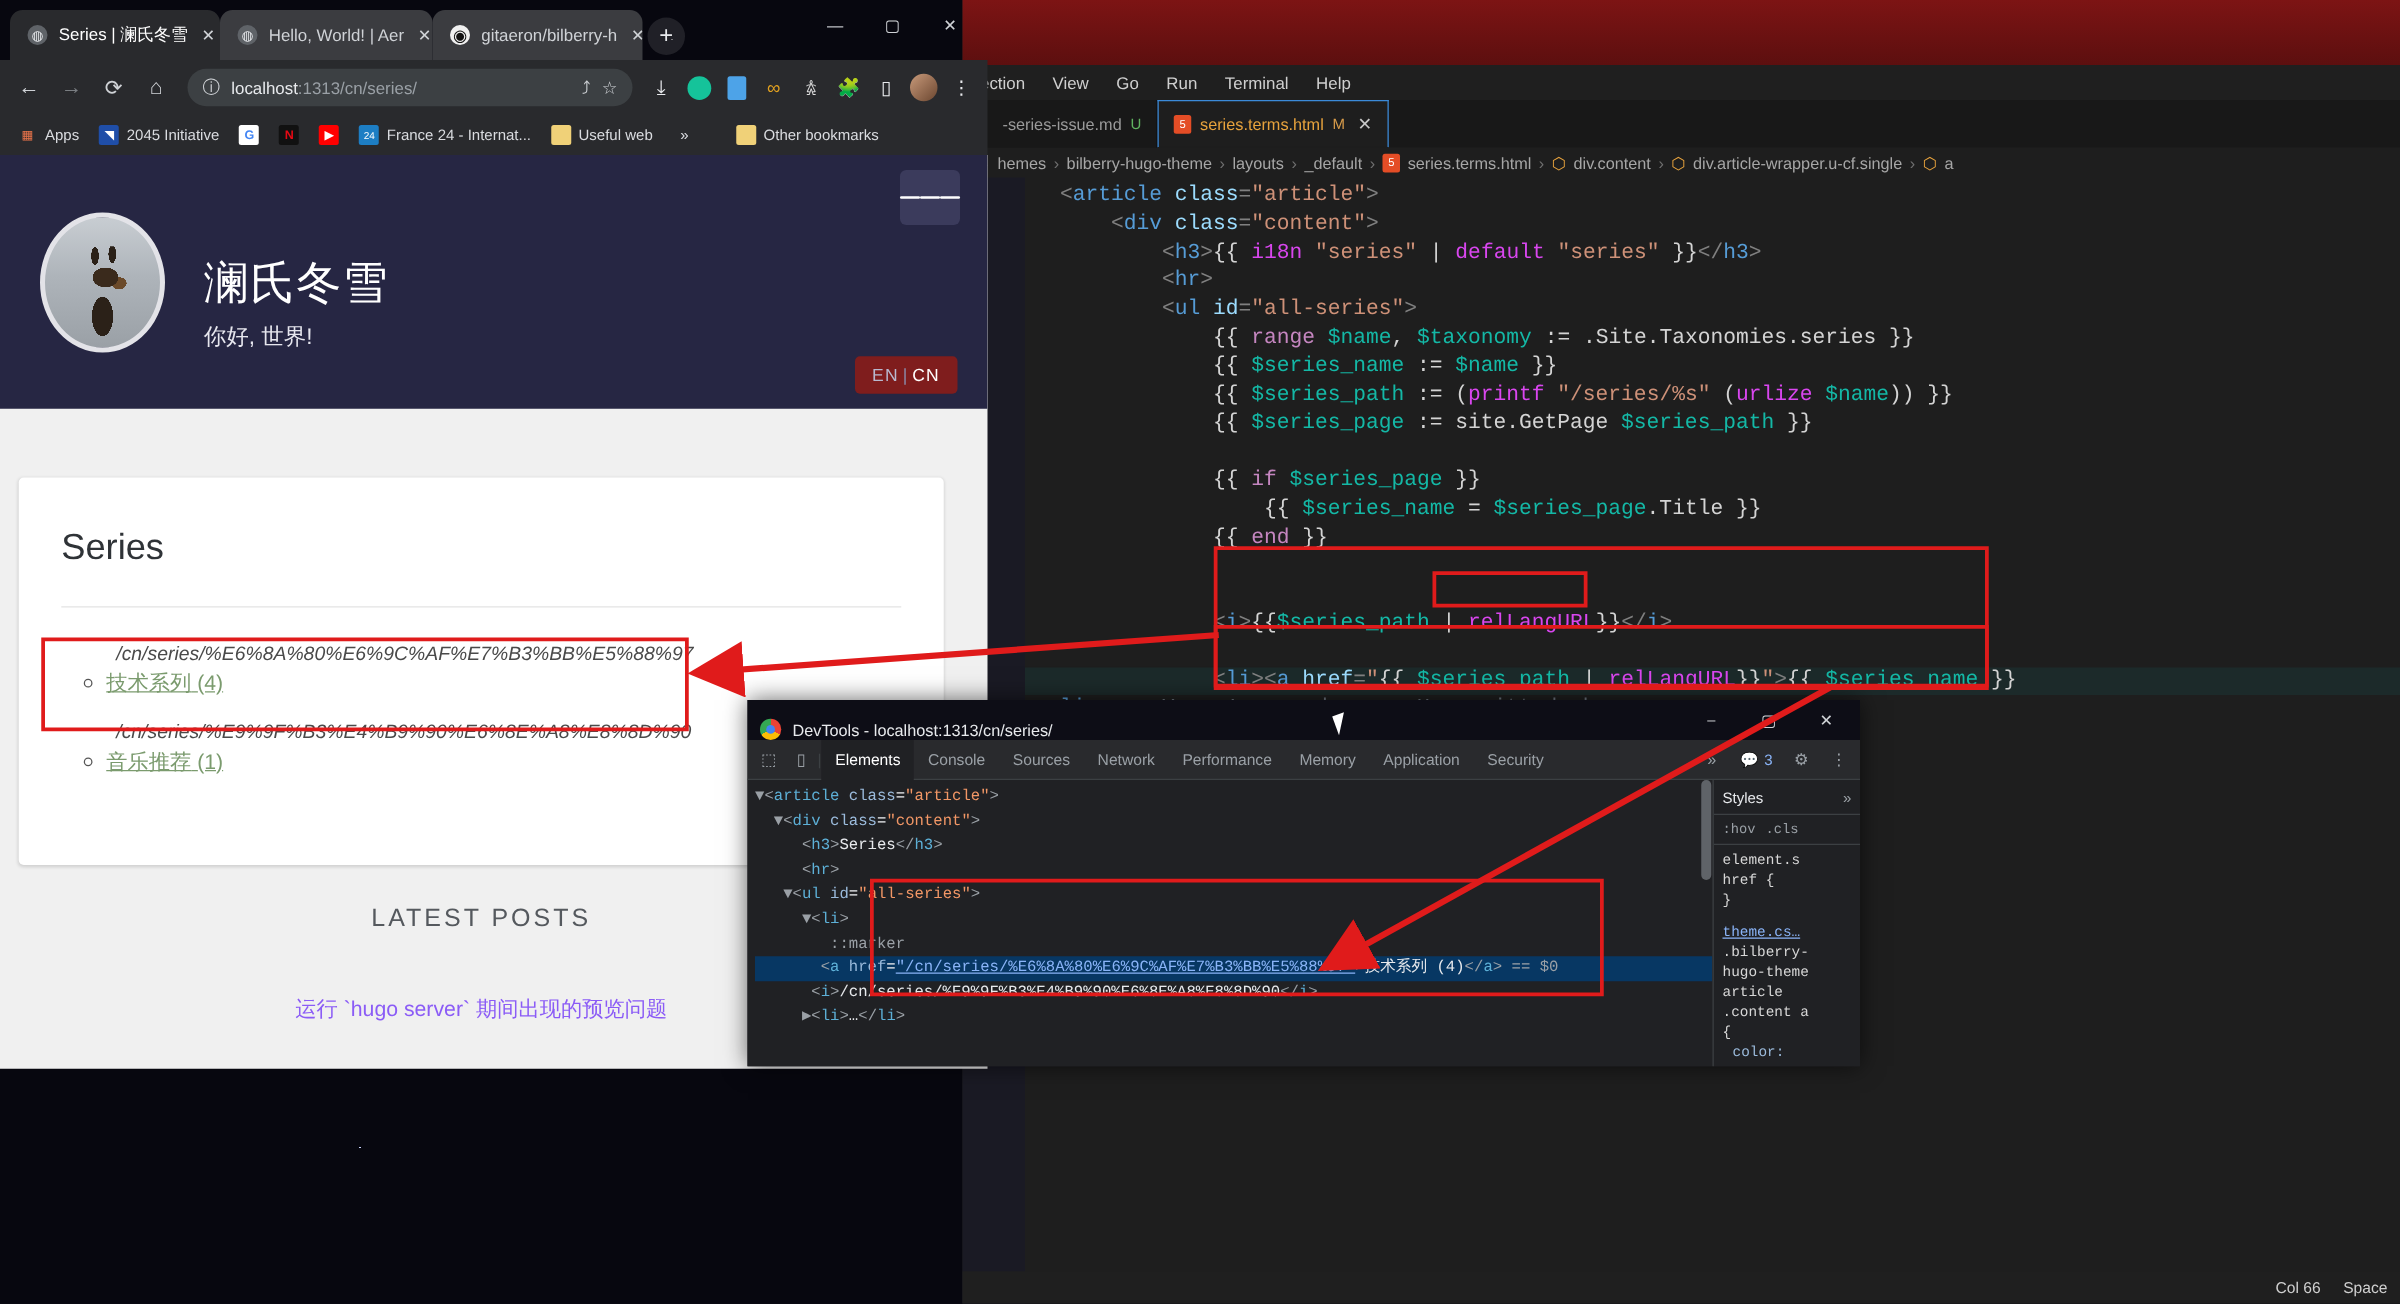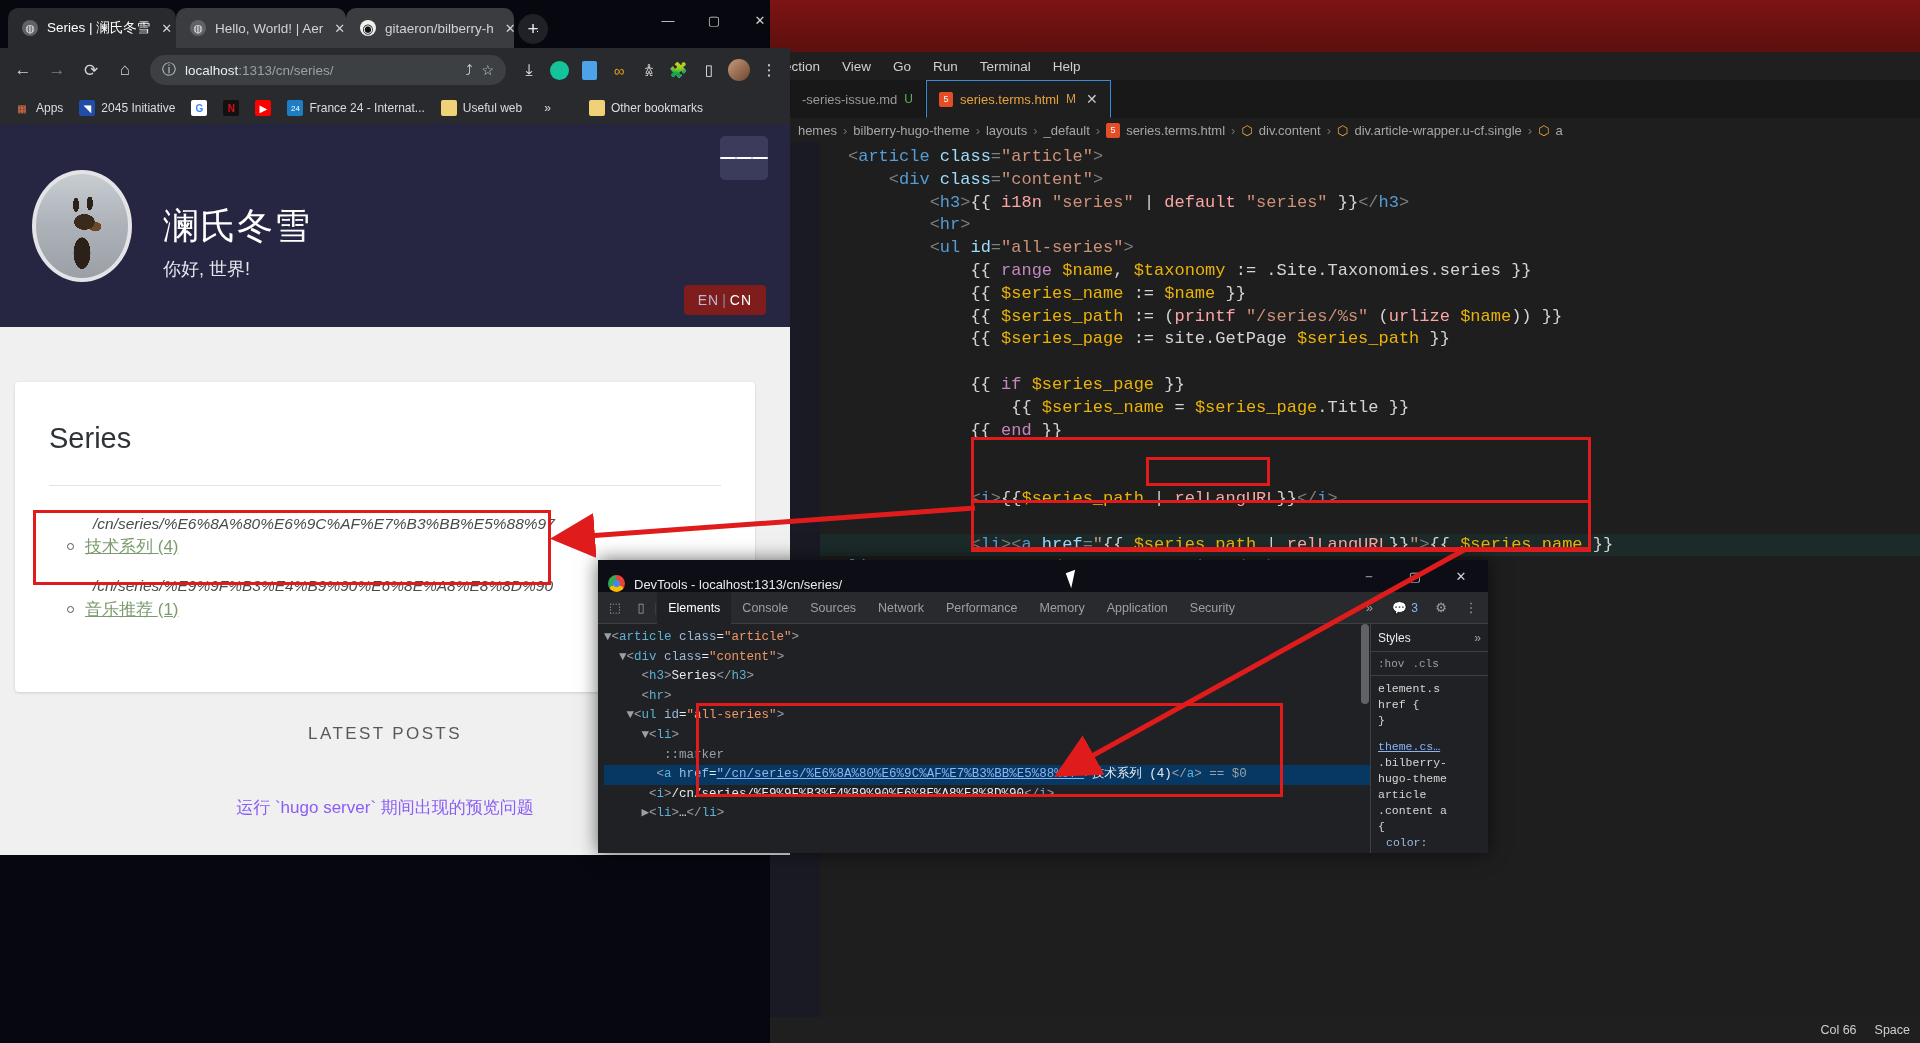--- a/index.html
+++ b/index.html
@@ -98,22 +98,22 @@
     font-family: "Liberation Mono", monospace;
     font-size: 17px; line-height: 22.8px;
   }
   .code-line { white-space: pre; padding-left: 28px; color: #d4d4d4; }
   .code-line.hl { background: #1c2a2a; }
   .tok-tag { color: #569cd6; }
   .tok-punct { color: #808080; }
   .tok-attr { color: #9cdcfe; }
   .tok-str { color: #ce9178; }
   .tok-kw { color: #c586c0; }
-  .tok-var { color: #eab308; }
-  .tok-fn { color: #fca5a5; }
+  .tok-var { color: #14b8a6; }
+  .tok-fn { color: #d946ef; }
   .tok-white { color: #d4d4d4; }
   .tok-gray { color: #6e7681; }
   .vsc-statusbar {
     position: absolute; left: 0; right: 0; bottom: 0; height: 26px;
     background: #1f1f1f; display: flex; align-items: center;
     justify-content: flex-end; gap: 18px; padding-right: 10px;
     font-size: 12.5px; color: #cfcfcf;
   }
 
   
@@ -249,21 +249,21 @@
   .series-li {
     display: flex; align-items: baseline; gap: 11px; padding-left: 18px;
   }
   .series-li .marker {
     width: 7px; height: 7px; border: 1.4px solid #555; border-radius: 50%;
     flex: 0 0 7px; transform: translateY(-2px);
   }
   .series-link { font-size: 17px; color: #7b9b6e; }
   .latest-posts {
     position: absolute; left: 15px; top: 600px; width: 740px; text-align: center;
-    font-size: 17px; letter-spacing: 2.4px; color: #55595e;
+    font-size: 20px; letter-spacing: 2.4px; color: #55595e;
   }
   .latest-post-title {
     position: absolute; left: 15px; top: 672px; width: 740px; text-align: center;
     font-size: 17px; color: #8b5cf6;
   }
 
   
   .devtools {
     position: absolute; left: 598px; top: 560px; width: 890px; height: 293px;
     background: #202124; color: #e8eaed;

